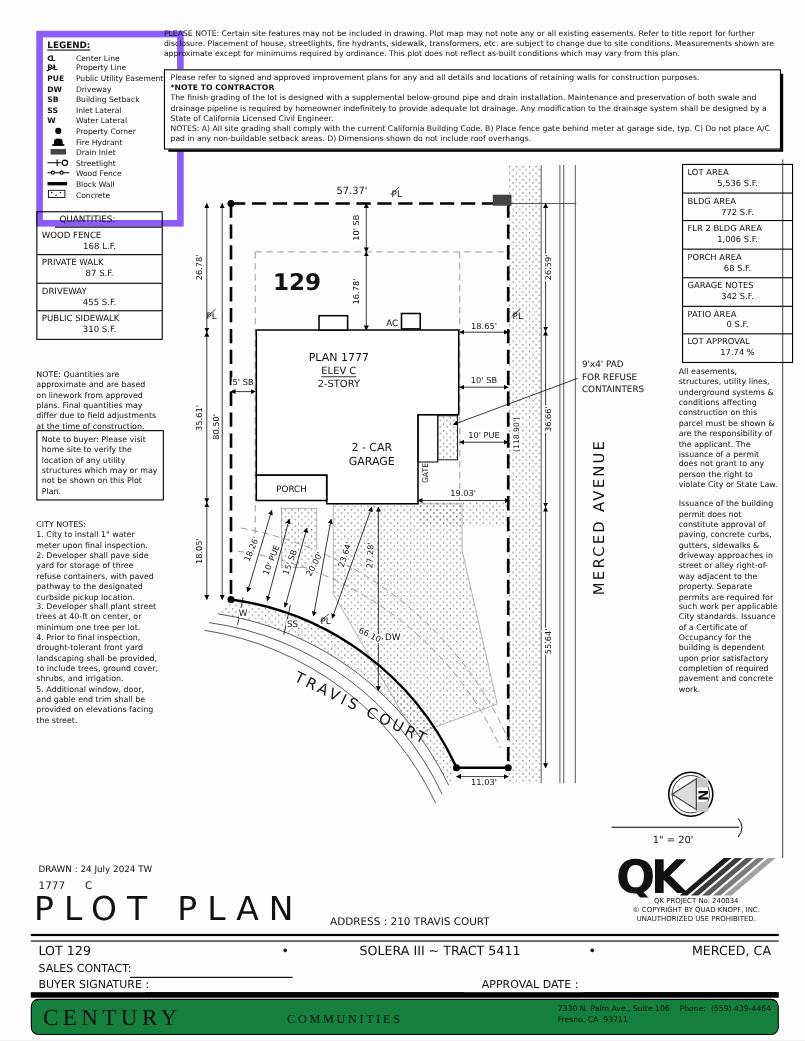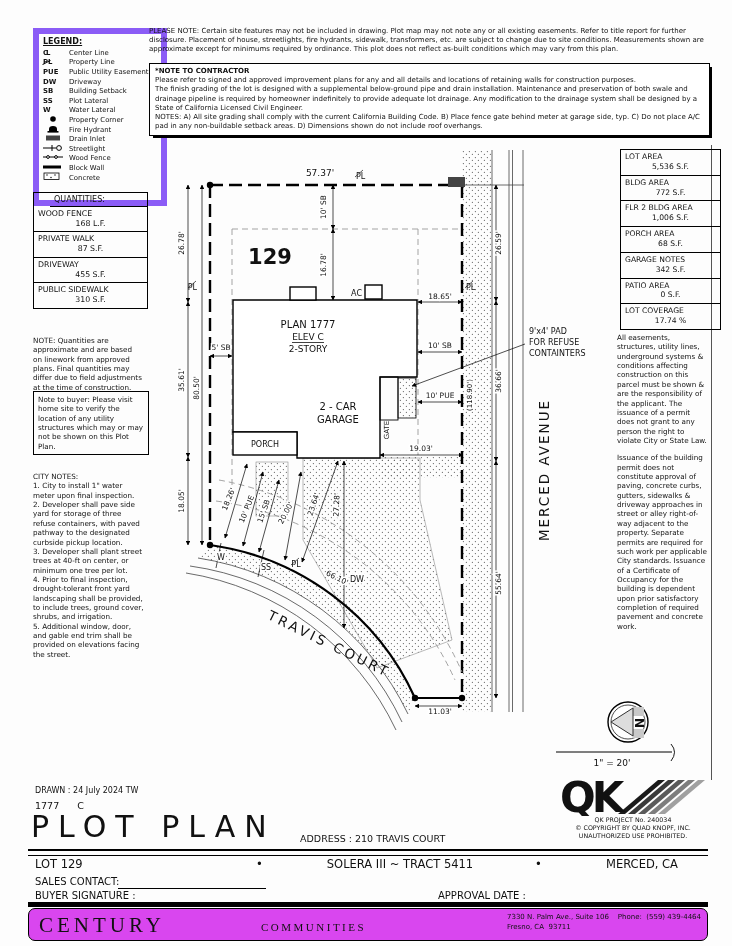--- a/index.html
+++ b/index.html
@@ -47,21 +47,21 @@
   #drawnline{left:35px;top:786px;font-size:8px;}
   #plancode{left:35px;top:800px;font-size:9.5px;white-space:pre;}
   #bigtitle{left:31px;top:809px;font-size:30px;letter-spacing:9px;font-weight:400;}
   #addr{left:268px;top:833px;font-size:9.5px;margin-left:32px;}
   #rule2{left:28px;top:849px;width:680px;height:4px;border-top:2.4px solid #000;border-bottom:1px solid #000;}
   #lotrow{left:28px;top:853px;width:680px;height:22px;font-size:11.5px;}
   #lotrow span{position:absolute;top:4px;}
   .sigrow{font-size:10px;}
   .sigline{position:absolute;border-bottom:1.1px solid #000;height:12px;}
   #thickbar{left:28px;top:902px;width:680px;height:4.5px;background:#000;}
-  #footerbox{left:28px;top:908px;width:678px;height:31px;border:1.6px solid #000;border-radius:7px;background:#d946ef;}
+  #footerbox{left:28px;top:908px;width:678px;height:31px;border:1.6px solid #000;border-radius:7px;background:#15803d;}
   #brand{position:absolute;left:10px;top:4px;font-family:"Liberation Serif",serif;font-size:21px;letter-spacing:4px;}
   #brand2{position:absolute;left:232px;top:12px;font-family:"Liberation Serif",serif;font-size:11px;letter-spacing:2.5px;}
   #fooaddr{position:absolute;left:478px;top:4px;font-size:7px;line-height:1.4;white-space:pre;}
   #qktext{left:556px;top:816px;width:154px;text-align:center;font-size:6.3px;line-height:1.3;}
   #sheetedge{left:711px;top:145px;width:0;height:635px;border-left:1px solid #555;}
 </style>
 </head>
 <body>
 
 <div id="page">
@@ -247,21 +247,21 @@
     <div class="lrow">
         <span class="lsym">DW</span>
         <span>Driveway</span>
       </div>
     <div class="lrow">
         <span class="lsym">SB</span>
         <span>Building Setback</span>
       </div>
     <div class="lrow">
         <span class="lsym">SS</span>
-        <span>Plot Lateral</span>
+        <span>Inlet Lateral</span>
       </div>
     <div class="lrow">
         <span class="lsym">W</span>
         <span>Water Lateral</span>
       </div>
     <div class="lrow">
         <span class="lsym"><svg width="20" height="8">
             <circle cx="10" cy="4" r="2.8" fill="#000"></circle>
           </svg></span>
         <span>Property Corner</span>
@@ -307,22 +307,22 @@
             <circle cx="4" cy="3" r="0.7"></circle>
             <circle cx="8" cy="5.5" r="0.7"></circle>
             <circle cx="12" cy="3" r="0.7"></circle>
           </svg></span>
         <span>Concrete</span>
       </div>
   </div>
 
   <div id="pleasenote" class="abs tiny2">PLEASE NOTE:  Certain site features may not be included in drawing.  Plot map may not note any or all existing easements. Refer to title report for further disclosure.  Placement of house, streetlights, fire hydrants, sidewalk, transformers, etc. are subject to change due to site conditions.  Measurements shown are approximate except for minimums required by ordinance.  This plot does not reflect as-built conditions which may vary from this plan.</div>
   <div id="contractor" class="abs">
+    <div class="tiny2">Please refer to signed and approved improvement plans for any and all details and locations of retaining walls for construction purposes.</div>
     <div class="tiny2" style="font-weight:bold">*NOTE TO CONTRACTOR</div>
-    <div class="tiny2">Please refer to signed and approved improvement plans for any and all details and locations of retaining walls for construction purposes.</div>
     <div class="tiny2">The finish grading of the lot is designed with a supplemental below-ground pipe and drain installation.  Maintenance and preservation of both swale and drainage pipeline is required by homeowner indefinitely to provide adequate lot drainage.  Any modification to the drainage system shall be designed by a State of California Licensed Civil Engineer.</div>
     <div class="tiny2">NOTES:  A) All site grading shall comply with the current California Building Code.  B) Place fence gate behind meter at garage side, typ.  C) Do not place A/C pad in any non-buildable setback areas.  D) Dimensions shown do not include roof overhangs.</div>
   </div>
 
   <div id="quant" class="abs">
     <div class="qh">QUANTITIES:</div>
     <div class="qcell">
         <div>WOOD FENCE</div>
         <div class="qval">168 L.F.</div>
       </div>
@@ -370,21 +370,21 @@
       </div>
     <div class="acell">
         <div>GARAGE NOTES</div>
         <div class="aval">342 S.F.</div>
       </div>
     <div class="acell">
         <div>PATIO AREA</div>
         <div class="aval">0 S.F.</div>
       </div>
     <div class="acell">
-        <div>LOT COVERAGE</div>
+        <div>LOT APPROVAL</div>
         <div class="aval">17.74 %</div>
       </div>
   </div>
 
   <div id="rightnotes" class="abs tiny">
     <p>All easements, structures, utility lines, underground systems &amp; conditions affecting construction on this parcel must be shown &amp; are the responsibility of the applicant. The issuance of a permit does not grant to any person the right to violate City or State Law.</p>
     <p>Issuance of the building permit does not constitute approval of paving, concrete curbs, gutters, sidewalks &amp; driveway approaches in street or alley right-of-way adjacent to the property. Separate permits are required for such work per applicable City standards. Issuance of a Certificate of Occupancy for the building is dependent upon prior satisfactory completion of required pavement and concrete work.</p>
   </div>
 
   <div id="drawnline" class="abs">DRAWN :  24 July 2024   TW</div>
@@ -406,21 +406,21 @@
     <div>UNAUTHORIZED USE PROHIBITED.</div>
   </div>
 
   <div id="rule2" class="abs"></div>
 
   <div id="lotrow" class="abs">
     <span style="left:7px">LOT 129</span>
     <span style="left:228px">•</span>
     <span style="left:242px;width:260px;text-align:center;display:inline-block">SOLERA III ~ TRACT 5411</span>
     <span style="left:507px">•</span>
-    <span style="left:578px;width:95px;display:inline-block">MERCED, CA</span>
+    <span style="left:578px;width:95px;text-align:right;display:inline-block">MERCED, CA</span>
   </div>
 
   <div class="abs sigrow" style="left:35px;top:876px">SALES CONTACT:</div>
   <div class="sigline abs" style="left:118px;top:876px;width:148px"></div>
 
   <div class="abs sigrow" style="left:35px;top:890px">BUYER SIGNATURE :</div>
   <div class="sigline abs" style="left:132px;top:890px;width:290px"></div>
   <div class="abs sigrow" style="left:438px;top:890px">APPROVAL DATE :</div>
   <div class="sigline abs" style="left:530px;top:890px;width:176px"></div>
 

